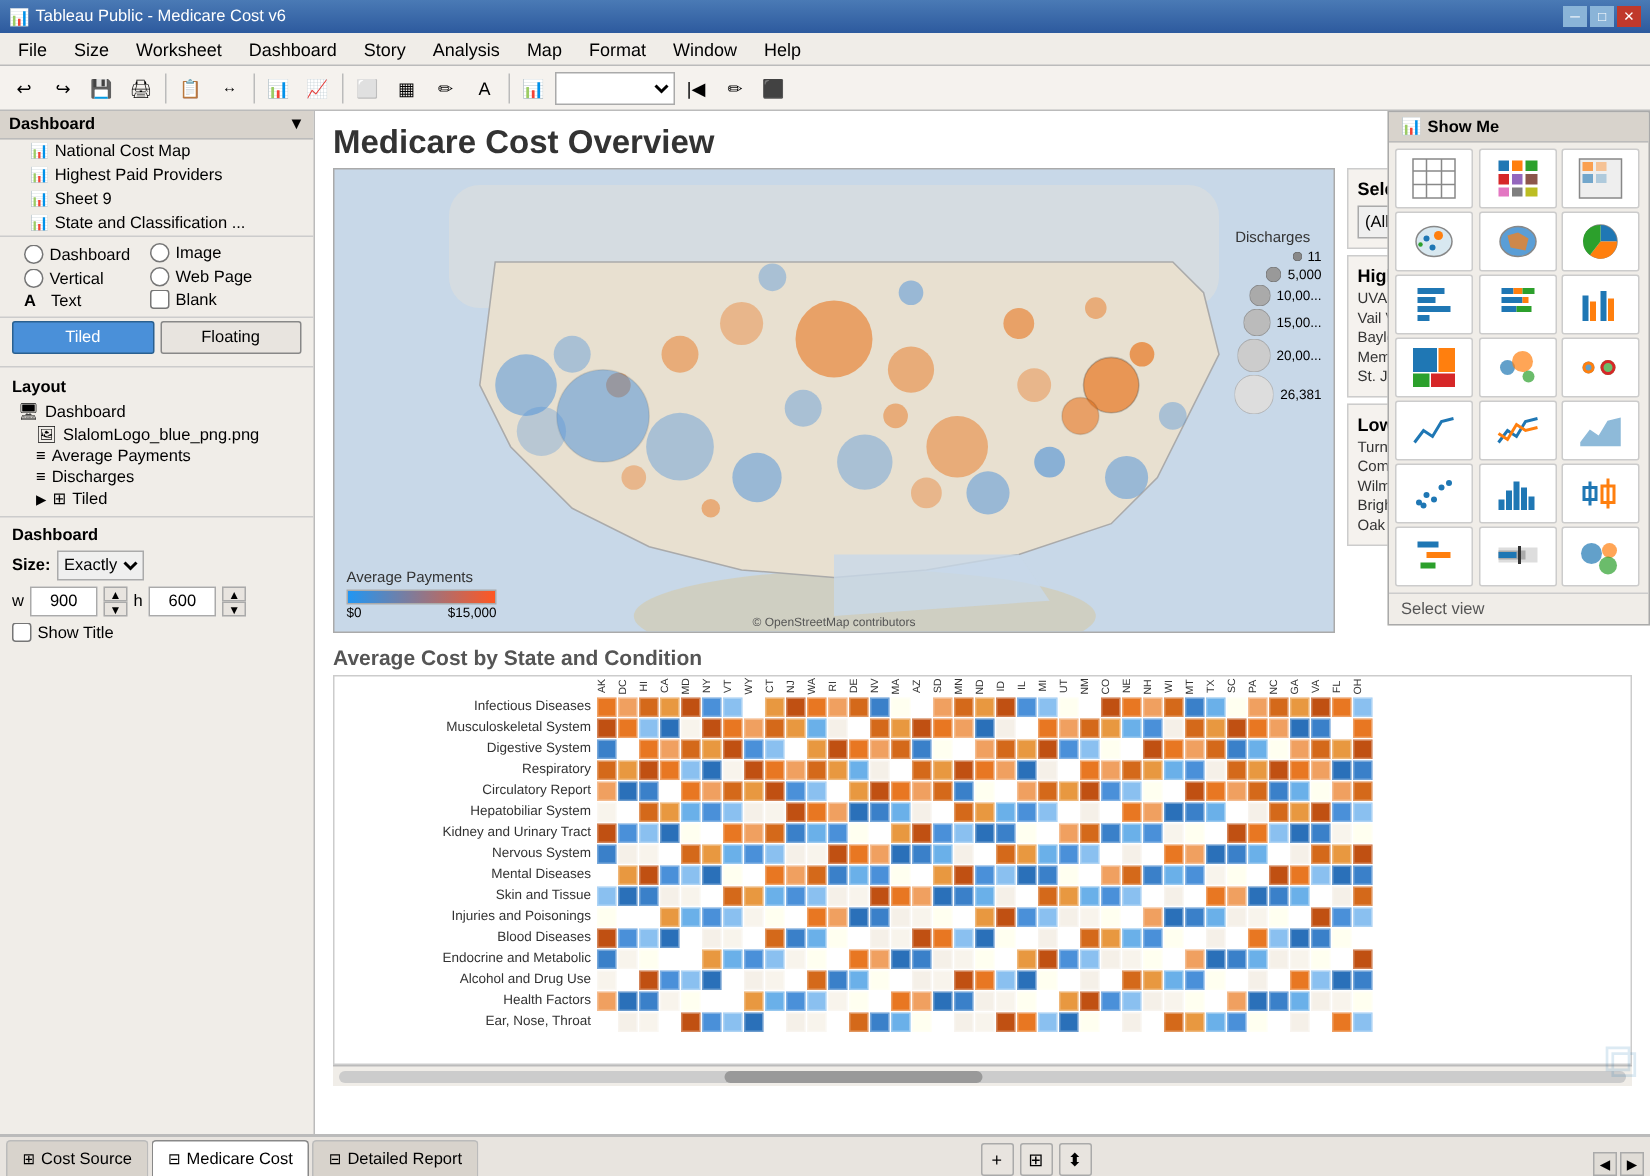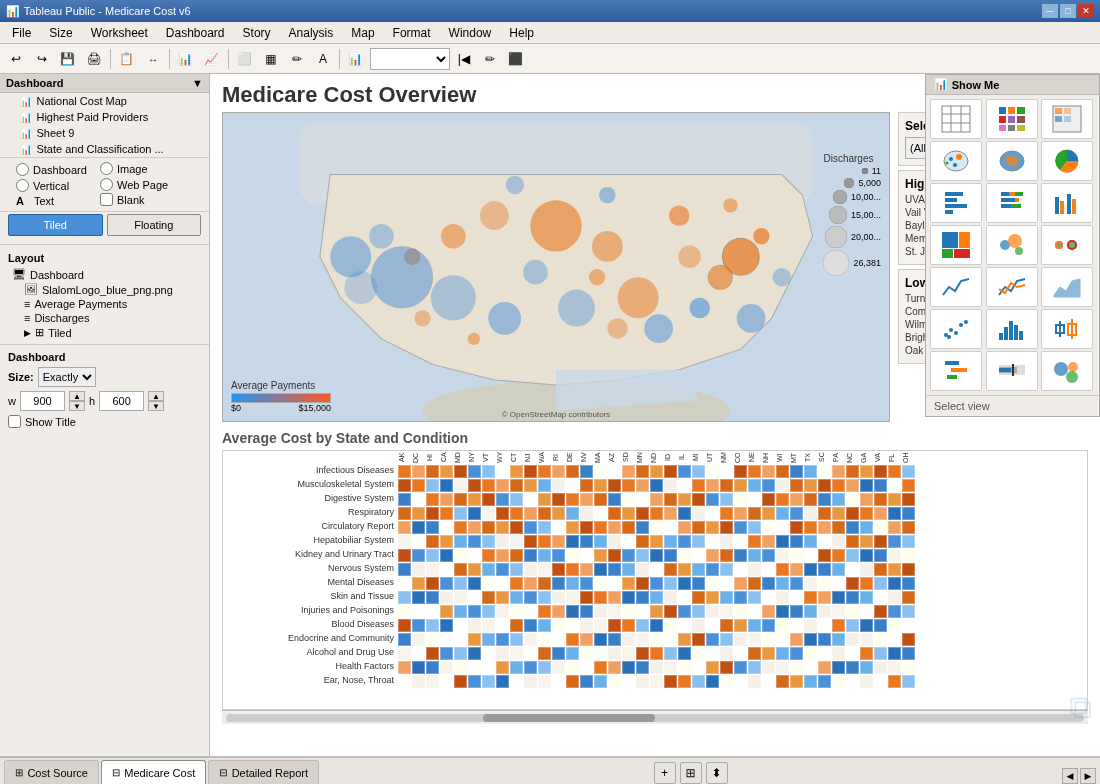--- a/index.html
+++ b/index.html
@@ -1268,21 +1268,21 @@
                     <div class="heatmap-cell" style="background: white; border: 0.5px solid rgba(255, 255, 255, 0.3);"></div>
                     <div class="heatmap-cell" style="background: rgb(232, 119, 34); border: 0.5px solid rgba(255, 255, 255, 0.3);"></div>
                     <div class="heatmap-cell" style="background: rgb(138, 192, 240); border: 0.5px solid rgba(255, 255, 255, 0.3);"></div>
                     <div class="heatmap-cell" style="background: rgb(42, 112, 185); border: 0.5px solid rgba(255, 255, 255, 0.3);"></div>
                     <div class="heatmap-cell" style="background: rgb(58, 128, 201); border: 0.5px solid rgba(255, 255, 255, 0.3);"></div>
                     <div class="heatmap-cell" style="background: rgb(255, 255, 240); border: 0.5px solid rgba(255, 255, 255, 0.3);"></div>
                     <div class="heatmap-cell" style="background: white; border: 0.5px solid rgba(255, 255, 255, 0.3);"></div>
                   </div>
                 </div>
                 <div class="heatmap-row">
-                  <div class="heatmap-label">Endocrine and Community</div>
+                  <div class="heatmap-label">Endocrine and Metabolic</div>
                   <div class="heatmap-cells">
                     <div class="heatmap-cell" style="background: rgb(58, 128, 201); border: 0.5px solid rgba(255, 255, 255, 0.3);"></div>
                     <div class="heatmap-cell" style="background: rgb(248, 244, 236); border: 0.5px solid rgba(255, 255, 255, 0.3);"></div>
                     <div class="heatmap-cell" style="background: rgb(255, 255, 240); border: 0.5px solid rgba(255, 255, 255, 0.3);"></div>
                     <div class="heatmap-cell" style="background: white; border: 0.5px solid rgba(255, 255, 255, 0.3);"></div>
                     <div class="heatmap-cell" style="background: white; border: 0.5px solid rgba(255, 255, 255, 0.3);"></div>
                     <div class="heatmap-cell" style="background: rgb(232, 152, 64); border: 0.5px solid rgba(255, 255, 255, 0.3);"></div>
                     <div class="heatmap-cell" style="background: rgb(106, 176, 233); border: 0.5px solid rgba(255, 255, 255, 0.3);"></div>
                     <div class="heatmap-cell" style="background: rgb(74, 144, 217); border: 0.5px solid rgba(255, 255, 255, 0.3);"></div>
                     <div class="heatmap-cell" style="background: rgb(138, 192, 240); border: 0.5px solid rgba(255, 255, 255, 0.3);"></div>

